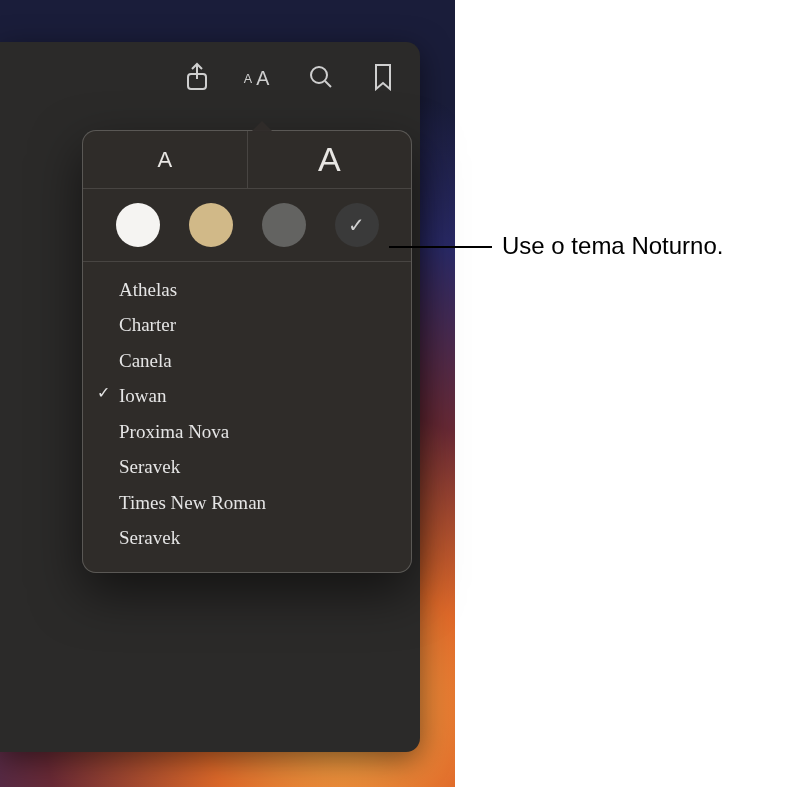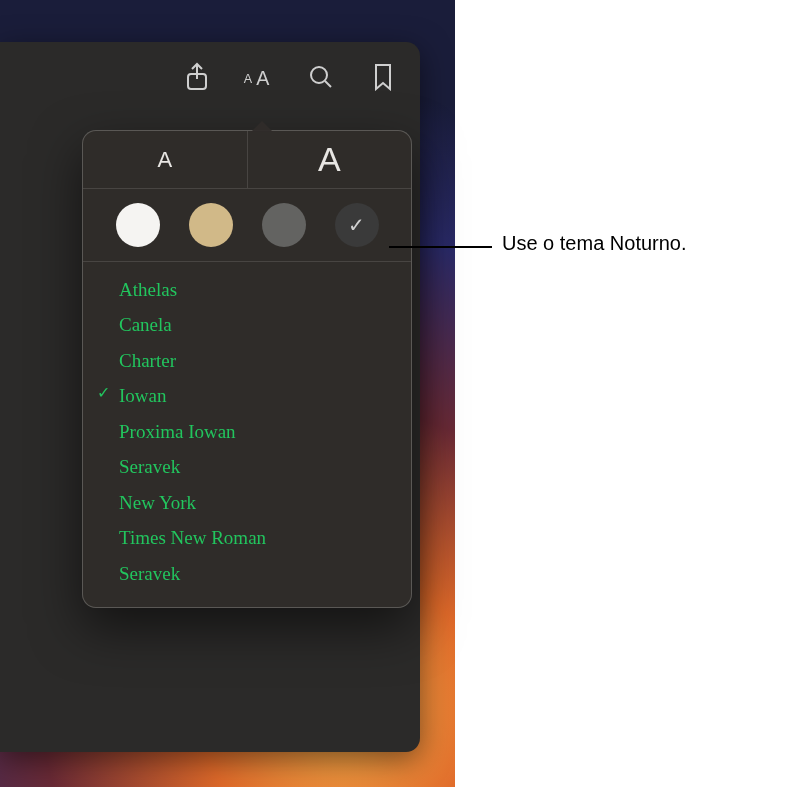--- a/index.html
+++ b/index.html
@@ -124,21 +124,21 @@
     color: #d0d0d0;
     font-size: 20px;
   }
   
   .font-list {
     padding: 10px 0 2px 0;
   }
   .font-item {
     display: flex;
     padding: 3px 18px 3px 14px;
-    color: #22c55e;
+    color: #e5e5e5;
     font-size: 19px;
     line-height: 1.55;
     cursor: pointer;
     font-family: Georgia, "Times New Roman", serif;
   }
   .font-item .fi-check {
     width: 22px;
     display: inline-block;
     text-align: left;
     font-size: 16px;
@@ -152,21 +152,21 @@
     left: 389px;
     top: 246px;
     width: 103px;
     height: 2px;
     background: #000;
   }
   .callout-text {
     position: absolute;
     left: 502px;
     top: 232px;
-    font-size: 20px;
+    font-size: 24px;
     color: #000;
     white-space: nowrap;
   }
 </style>
 </head>
 <body>
 
 <div class="stage">
   <div class="wallpaper"></div>
   <div class="wallpaper-cut"></div>
@@ -213,41 +213,37 @@
         <span class="check">✓</span>
       </div>
     </div>
     <div class="font-list" id="font-list">
         <div class="font-item">
           <span class="fi-check"></span>
           <span class="fi-label">Athelas</span>
         </div>
         <div class="font-item">
           <span class="fi-check"></span>
+          <span class="fi-label">Charter</span>
+        </div>
+        <div class="font-item">
+          <span class="fi-check"></span>
           <span class="fi-label">Canela</span>
-        </div>
-        <div class="font-item">
-          <span class="fi-check"></span>
-          <span class="fi-label">Charter</span>
         </div>
         <div class="font-item">
           <span class="fi-check">✓</span>
           <span class="fi-label">Iowan</span>
         </div>
         <div class="font-item">
           <span class="fi-check"></span>
-          <span class="fi-label">Proxima Iowan</span>
+          <span class="fi-label">Proxima Nova</span>
         </div>
         <div class="font-item">
           <span class="fi-check"></span>
           <span class="fi-label">Seravek</span>
-        </div>
-        <div class="font-item">
-          <span class="fi-check"></span>
-          <span class="fi-label">New York</span>
         </div>
         <div class="font-item">
           <span class="fi-check"></span>
           <span class="fi-label">Times New Roman</span>
         </div>
         <div class="font-item">
           <span class="fi-check"></span>
           <span class="fi-label">Seravek</span>
         </div>
       </div>

